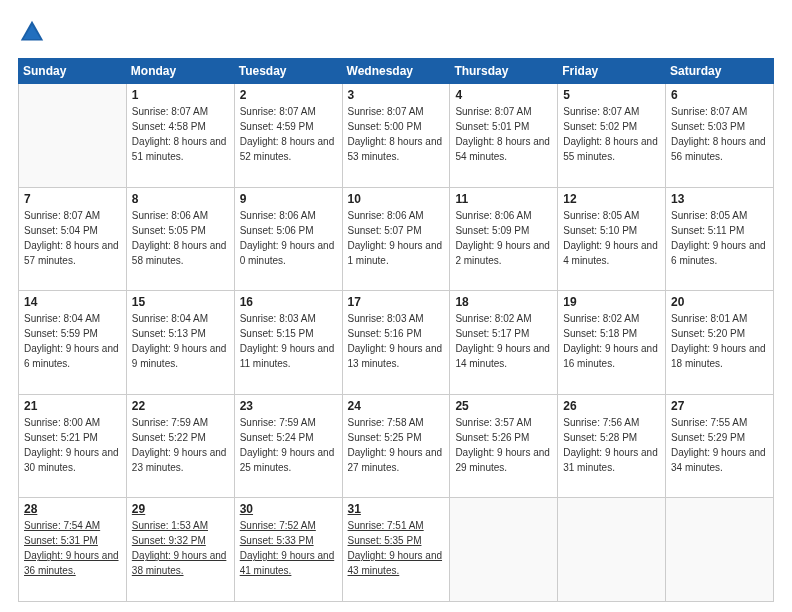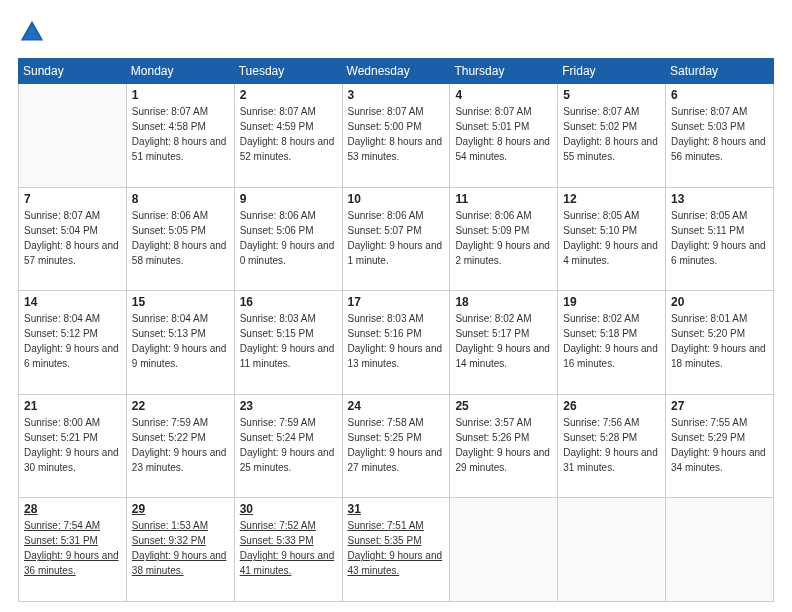--- a/index.html
+++ b/index.html
@@ -58,21 +58,21 @@
       flex: 1;
       border: 1px solid #ccc;
       border-collapse: collapse;
       width: 100%;
       table-layout: fixed;
     }
     .calendar th {
       background-color: #1a5fa8;
       color: #fff;
       font-size: 12px;
-      font-weight: normal;
+      font-weight: bold;
       padding: 5px 4px;
       text-align: left;
       border: 1px solid #1a5fa8;
     }
     .calendar td {
       vertical-align: top;
       padding: 4px 5px;
       border: 1px solid #ccc;
       font-size: 9.5px;
       color: #333;
@@ -240,21 +240,21 @@
           <span>Sunset: 5:11 PM</span><br>
           <span>Daylight: 9 hours and 6 minutes.</span>
         </div>
       </td>
         </tr>
         <tr>
           <td>
         <span class="day-num">14</span>
         <div class="day-info">
           <span>Sunrise: 8:04 AM</span><br>
-          <span>Sunset: 5:12 PM</span><br>
+          <span>Sunset: 5:59 PM</span><br>
           <span>Daylight: 9 hours and 6 minutes.</span>
         </div>
       </td>
           <td>
         <span class="day-num">15</span>
         <div class="day-info">
           <span>Sunrise: 8:04 AM</span><br>
           <span>Sunset: 5:13 PM</span><br>
           <span>Daylight: 9 hours and 9 minutes.</span>
         </div>

